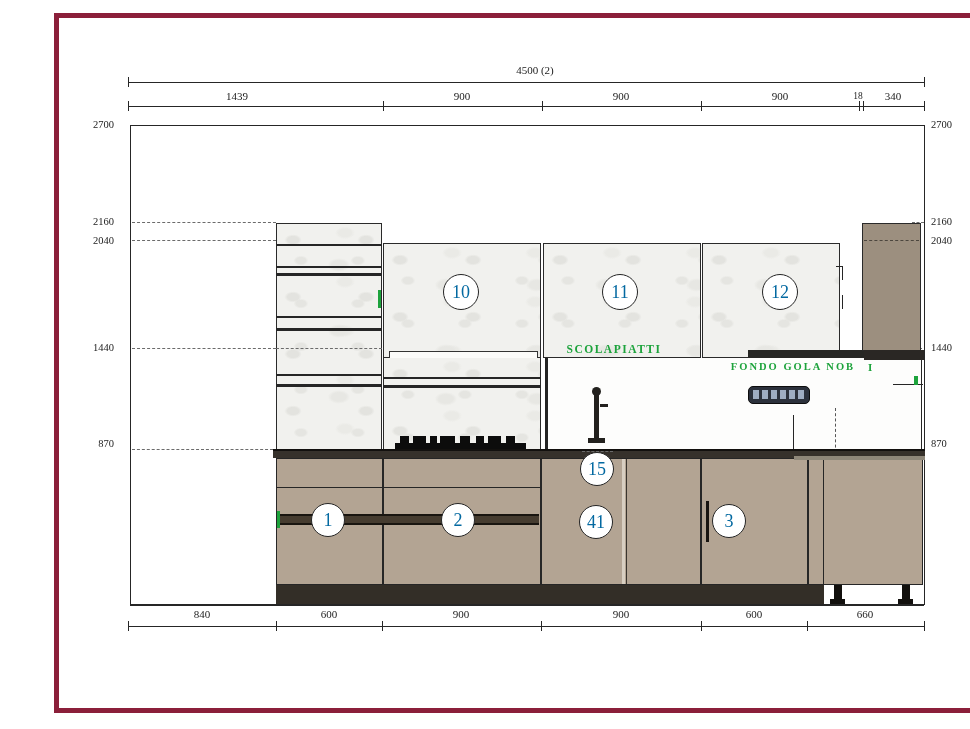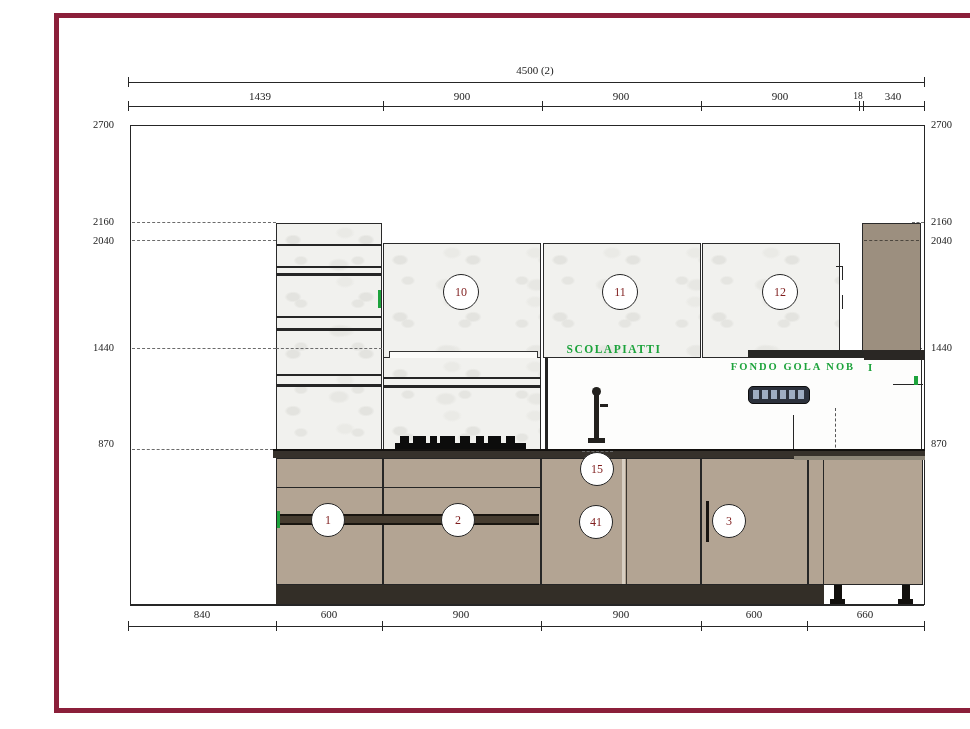--- a/index.html
+++ b/index.html
@@ -17,37 +17,37 @@
   .htr{width:40px;text-align:right;}
   .box{position:absolute;box-sizing:border-box;border:1.5px solid #2a2a2a;}
   .bbox{position:absolute;box-sizing:border-box;border:1.2px solid #262626;background:#b3a493;}
   .marble{background-color:#f1f1ee;background-image:
      radial-gradient(ellipse 14px 9px at 22% 28%,#e3e3df 40%,transparent 62%),
      radial-gradient(ellipse 18px 11px at 68% 62%,#e7e7e3 40%,transparent 62%),
      radial-gradient(ellipse 12px 8px at 42% 85%,#e5e5e1 40%,transparent 62%),
      radial-gradient(ellipse 16px 10px at 82% 18%,#eaeae6 40%,transparent 62%);
      background-size:73px 57px,91px 66px,57px 43px,83px 49px;}
   .badge{position:absolute;box-sizing:border-box;background:#fff;border:1.7px solid #252525;border-radius:50%;
-         display:flex;align-items:center;justify-content:center;font-size:12px;color:#7f1d1d;z-index:3;}
+         display:flex;align-items:center;justify-content:center;font-size:18px;color:#0369a1;z-index:3;}
   .green{position:absolute;color:#1da33c;font-size:11px;font-weight:bold;letter-spacing:1.5px;white-space:nowrap;z-index:4;}
   .gm{position:absolute;background:#1da33c;z-index:5;}
   .seg{position:absolute;background:#9fadc2;width:6px;height:9px;}
 </style>
 </head>
 <body>
 
 <div class="stage">
   <div class="frame"></div>
 
   <div class="dt" style="left:487px;top:64px;">4500 (2)</div>
   <div class="hl" style="left:80px;top:82px;width:796px;"></div>
   <div class="tick" style="left:80px;top:77px;"></div>
   <div class="tick" style="left:876px;top:77px;"></div>
 
-  <div class="dt" style="left:212px;top:90px;">1439</div>
+  <div class="dt" style="left:189px;top:90px;">1439</div>
   <div class="dt" style="left:414px;top:90px;">900</div>
   <div class="dt" style="left:573px;top:90px;">900</div>
   <div class="dt" style="left:732px;top:90px;">900</div>
   <div class="dts" style="left:810px;top:91px;">18</div>
   <div class="dt" style="left:845px;top:90px;">340</div>
   <div class="hl" style="left:80px;top:106px;width:796px;"></div>
   <div class="tick" style="left:80px;top:101px;"></div>
   <div class="tick" style="left:335px;top:101px;"></div>
   <div class="tick" style="left:494px;top:101px;"></div>
   <div class="tick" style="left:653px;top:101px;"></div>

